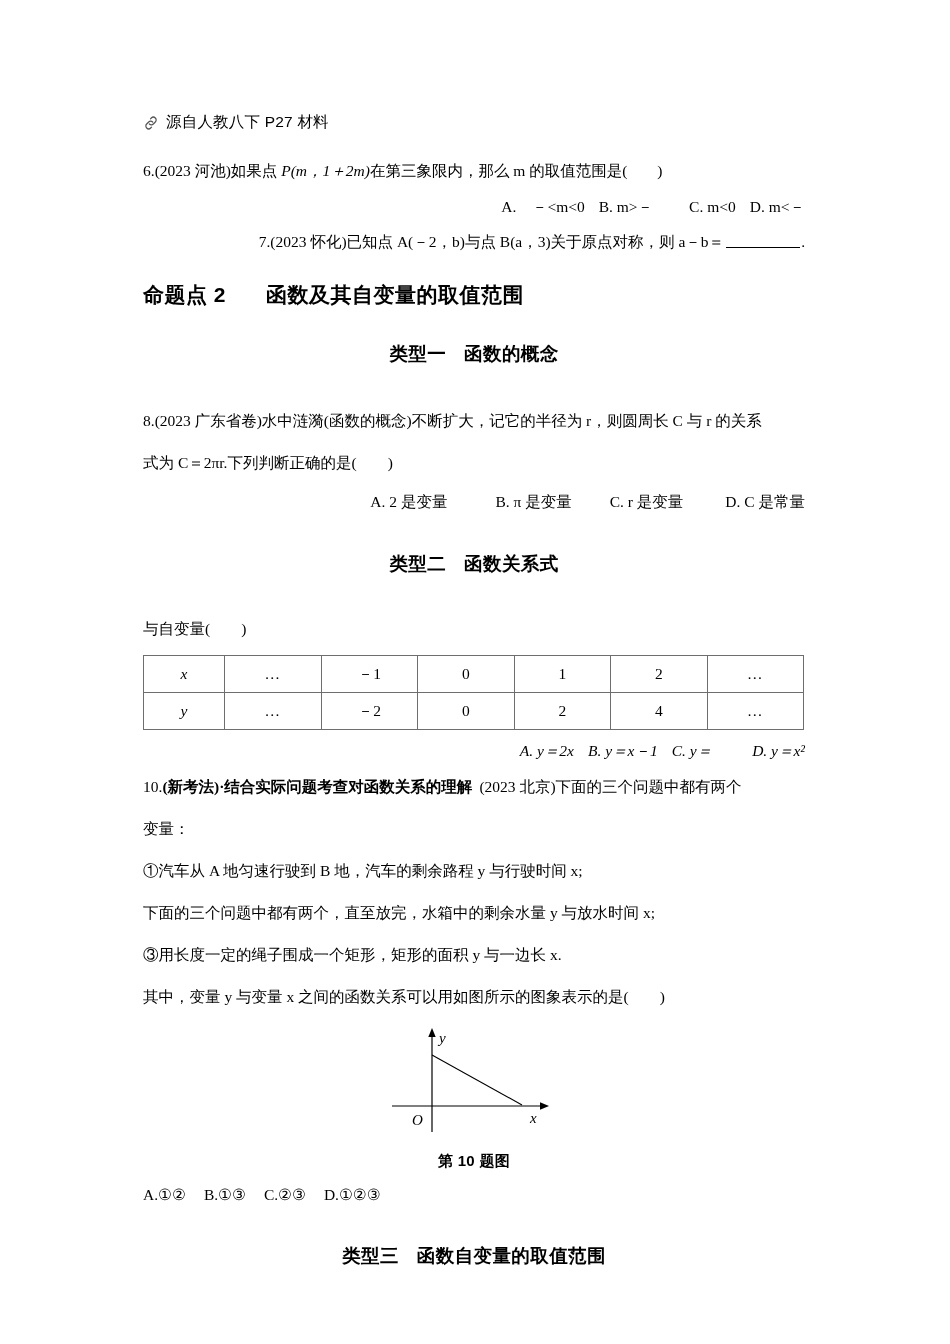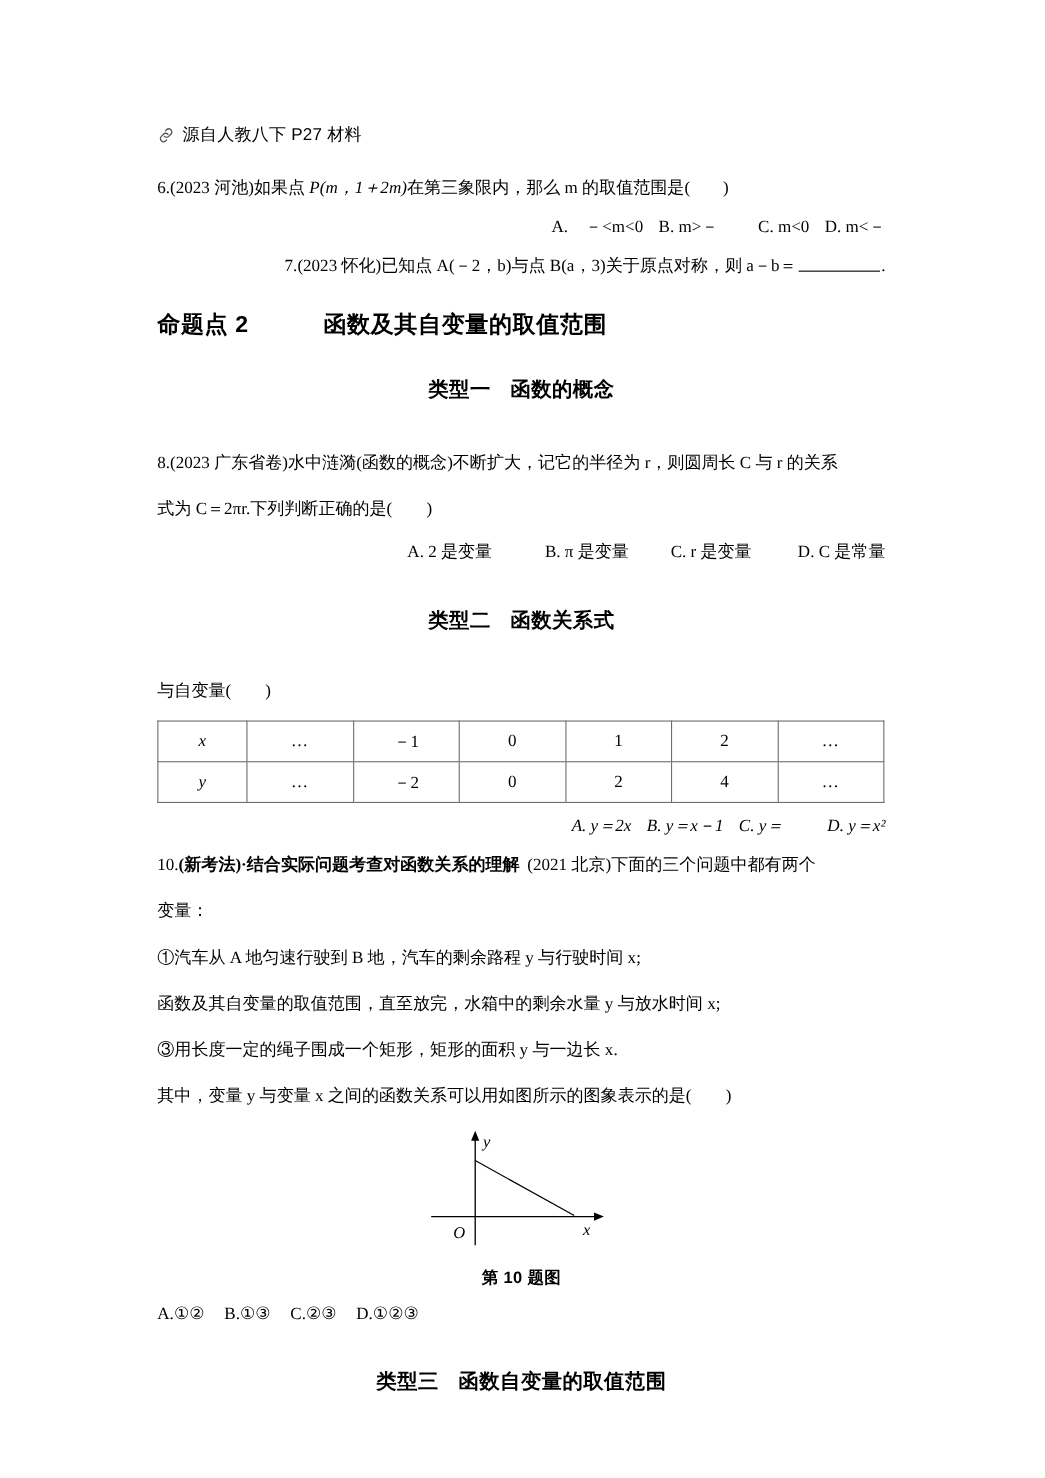--- a/index.html
+++ b/index.html
@@ -74,21 +74,20 @@
   
   .cmd-point {
     font-family: "Liberation Sans", "DejaVu Sans", sans-serif;
     font-weight: bold;
     font-size: 21px;
     letter-spacing: 0.5px;
     display: flex;
     align-items: baseline;
     margin-top: 22px;
     margin-bottom: 6px;
-    gap: 28px;
   }
   .cmd-point .cp-label { margin-right: 40px; }
 
   .type-heading {
     font-family: "Liberation Sans", "DejaVu Sans", sans-serif;
     font-weight: bold;
     font-size: 18.5px;
     text-align: center;
     letter-spacing: 0.4px;
   }
@@ -212,30 +211,30 @@
       </tbody>
         </table>
 
       <div class="qrow tight" style="height:30px">
         <span class="qline it"><span>A. y＝2x</span><span style="display:inline-block;width:14px"></span><span>B. y＝x－1</span><span style="display:inline-block;width:14px"></span><span>C. y＝</span><span style="display:inline-block;width:40px"></span><span>D. y＝x²</span></span>
       </div>
     </div>
 
     <div class="qblock">
       <div class="qrow wrapline">
-        <span class="qline"><span>10.</span><span class="bd">(新考法)</span><span class="bd">·结合实际问题考查对函数关系的理解</span><span style="display:inline-block;width:7px"></span><span>(2021 北京)</span><span>下面的三个问题中都有两个</span></span>
+        <span class="qline"><span>10.</span><span class="bd">(新考法)</span><span class="bd">·结合实际问题考查对函数关系的理解</span><span style="display:inline-block;width:7px"></span><span>(2023 北京)</span><span>下面的三个问题中都有两个</span></span>
       </div>
       <div class="qrow wrapline">
         <span class="qline">变量：</span>
       </div>
       <div class="qrow wrapline">
         <span class="qline">①汽车从 A 地匀速行驶到 B 地，汽车的剩余路程 y 与行驶时间 x;</span>
       </div>
       <div class="qrow wrapline">
-        <span class="qline">函数及其自变量的取值范围，直至放完，水箱中的剩余水量 y 与放水时间 x;</span>
+        <span class="qline">下面的三个问题中都有两个，直至放完，水箱中的剩余水量 y 与放水时间 x;</span>
       </div>
       <div class="qrow wrapline">
         <span class="qline">③用长度一定的绳子围成一个矩形，矩形的面积 y 与一边长 x.</span>
       </div>
       <div class="qrow wrapline">
         <span class="qline">其中，变量 y 与变量 x 之间的函数关系可以用如图所示的图象表示的是(　　)</span>
       </div>
 
       <div class="figure-wrap">
         <div class="figure-box">

